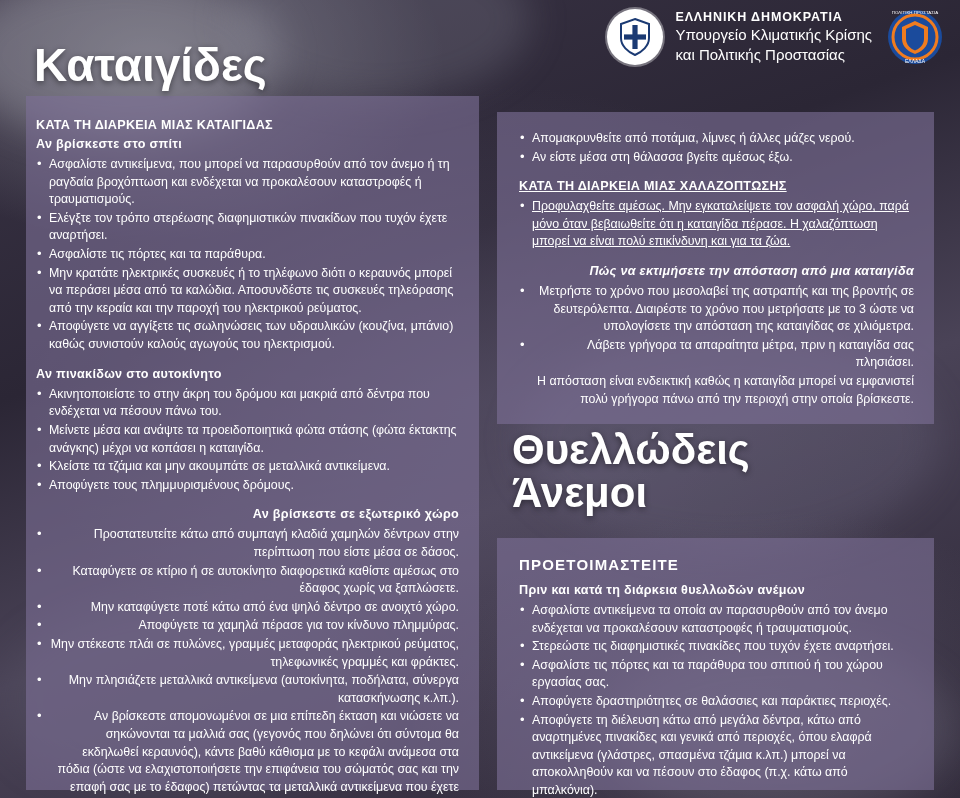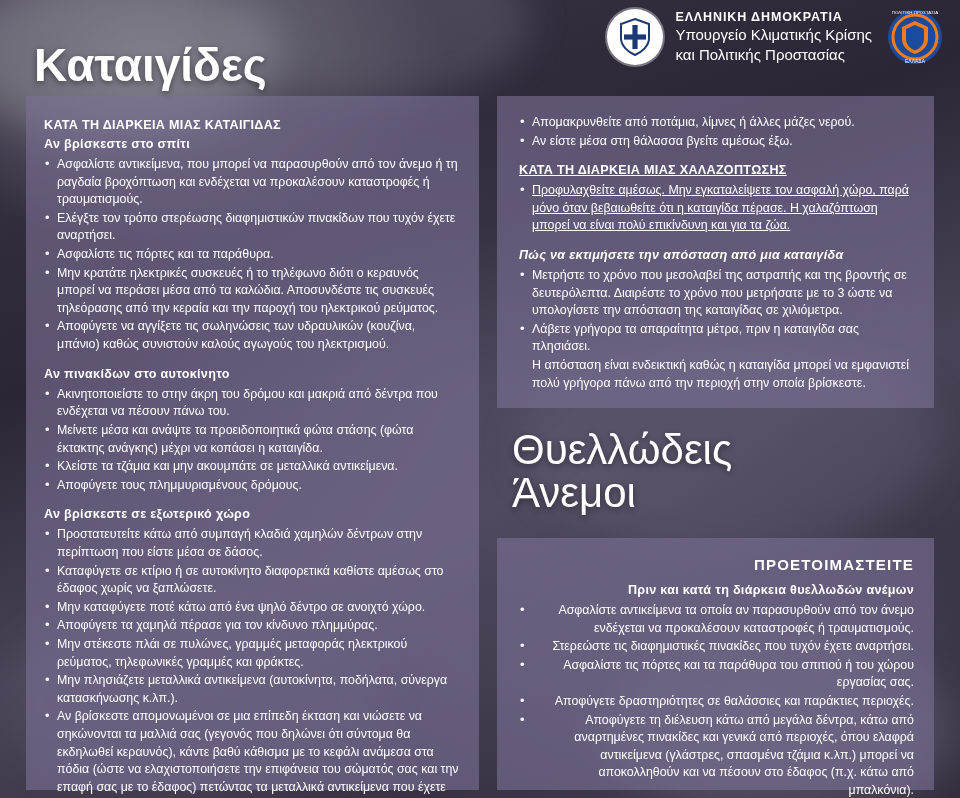--- a/index.html
+++ b/index.html
@@ -88,21 +88,21 @@
     letter-spacing: 0px;
     text-shadow: 0 2px 6px rgba(0,0,0,0.45);
     z-index: 5;
     font-family: "Liberation Sans", sans-serif;
   }
   .second-title {
     position: absolute;
     left: 512px;
     top: 428px;
     font-size: 42px;
-    font-weight: normal;
+    font-weight: bold;
     color: #ffffff;
     line-height: 1.03;
     text-shadow: 0 2px 6px rgba(0,0,0,0.45);
     z-index: 5;
     max-width: 430px;
   }
   .second-title span { display: block; }
 
   
   .panel {
@@ -110,48 +110,47 @@
     background: rgba(124, 112, 150, 0.62);
     color: #ffffff;
     box-sizing: border-box;
     z-index: 4;
   }
   .panel-left {
     left: 26px;
     top: 96px;
     width: 453px;
     height: 694px;
-    padding: 22px 20px 14px 18px;
+    padding: 22px 20px 14px 10px;
   }
   .panel-right-top {
     left: 497px;
-    top: 96px;
+    top: 112px;
     width: 437px;
     height: 312px;
     padding: 18px 20px 14px 22px;
   }
   .panel-right-bottom {
     left: 497px;
     top: 538px;
     width: 437px;
     height: 252px;
     padding: 18px 20px 14px 22px;
-    text-align: right;
   }
 
   h3.sect {
     margin: 0 0 5px 0;
     font-size: 12.6px;
     font-weight: bold;
     letter-spacing: 0.3px;
     color: #ffffff;
   }
   h3.sect.italic { font-style: italic; }
   .block { margin-bottom: 13px; }
-  .block:last-child { margin-bottom: 0; }
+  .block:last-child { margin-bottom: 0; text-align: right; }
 
   ul.bullets {
     margin: 0;
     padding: 0;
     list-style: none;
   }
   ul.bullets li {
     position: relative;
     padding-left: 13px;
     font-size: 12.4px;

